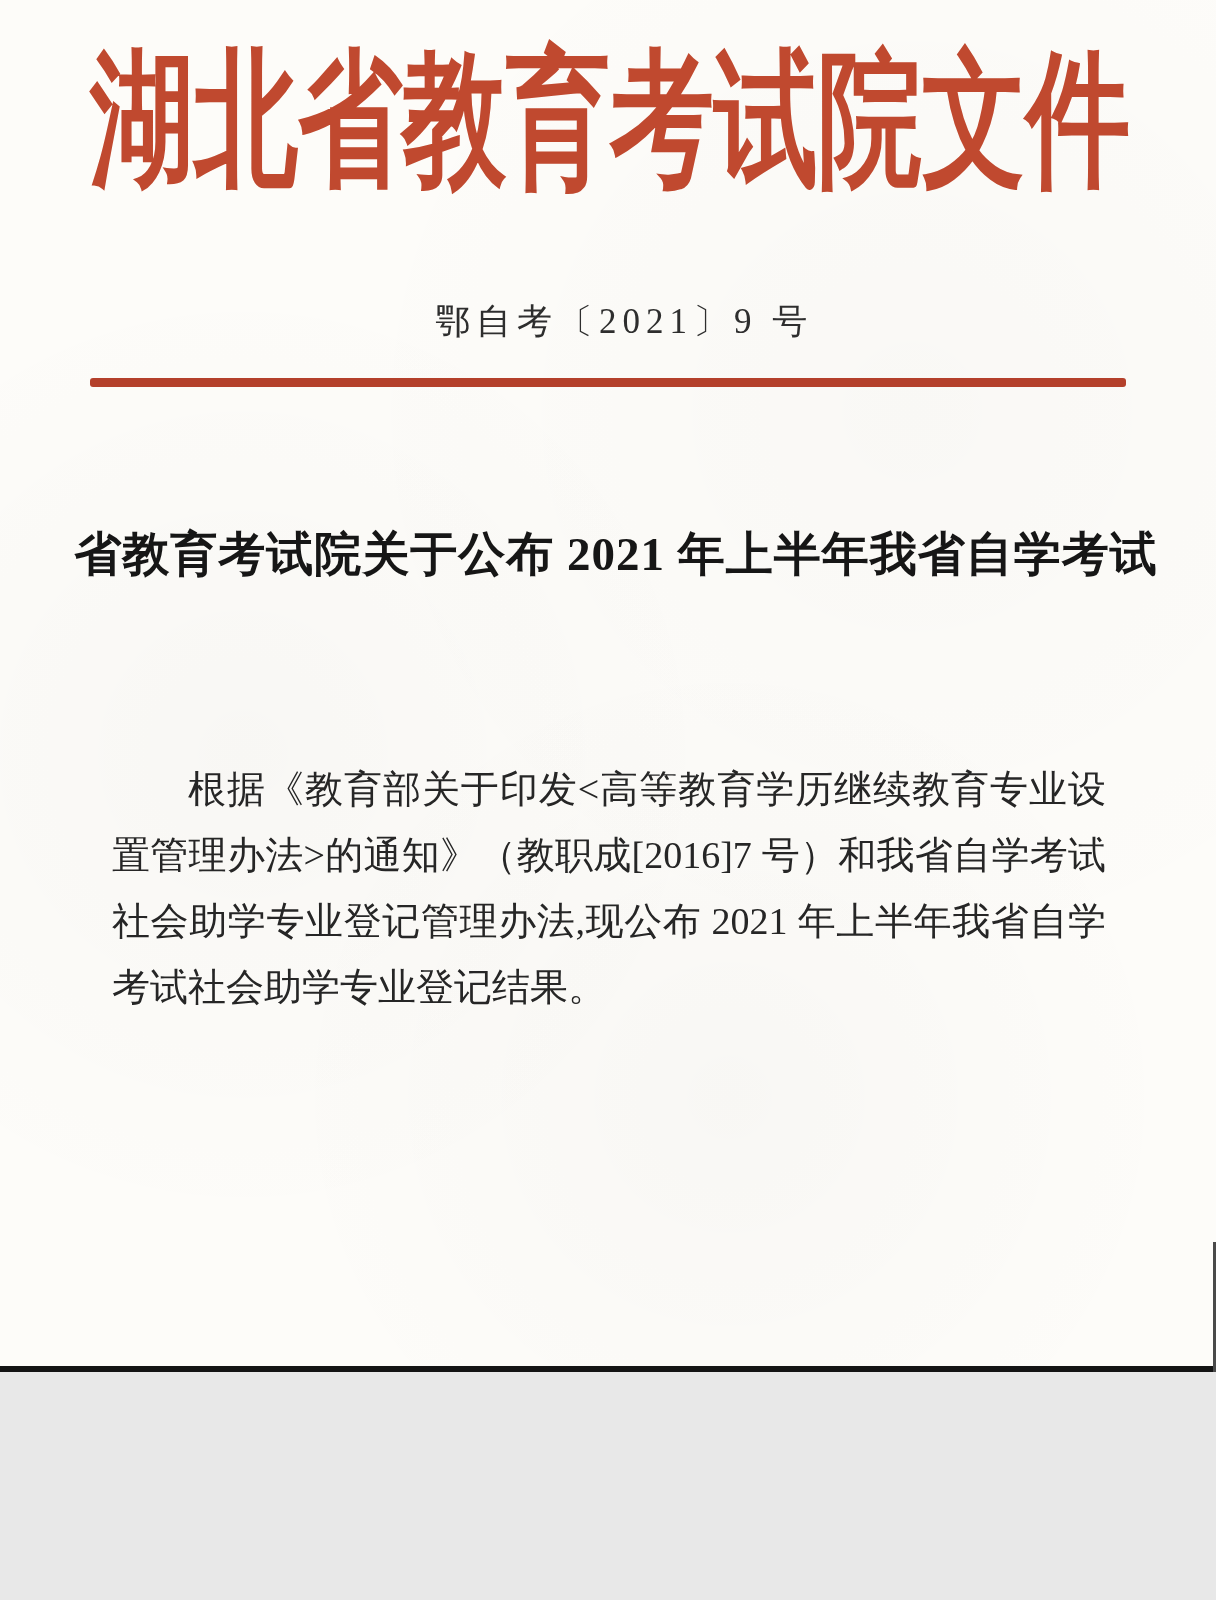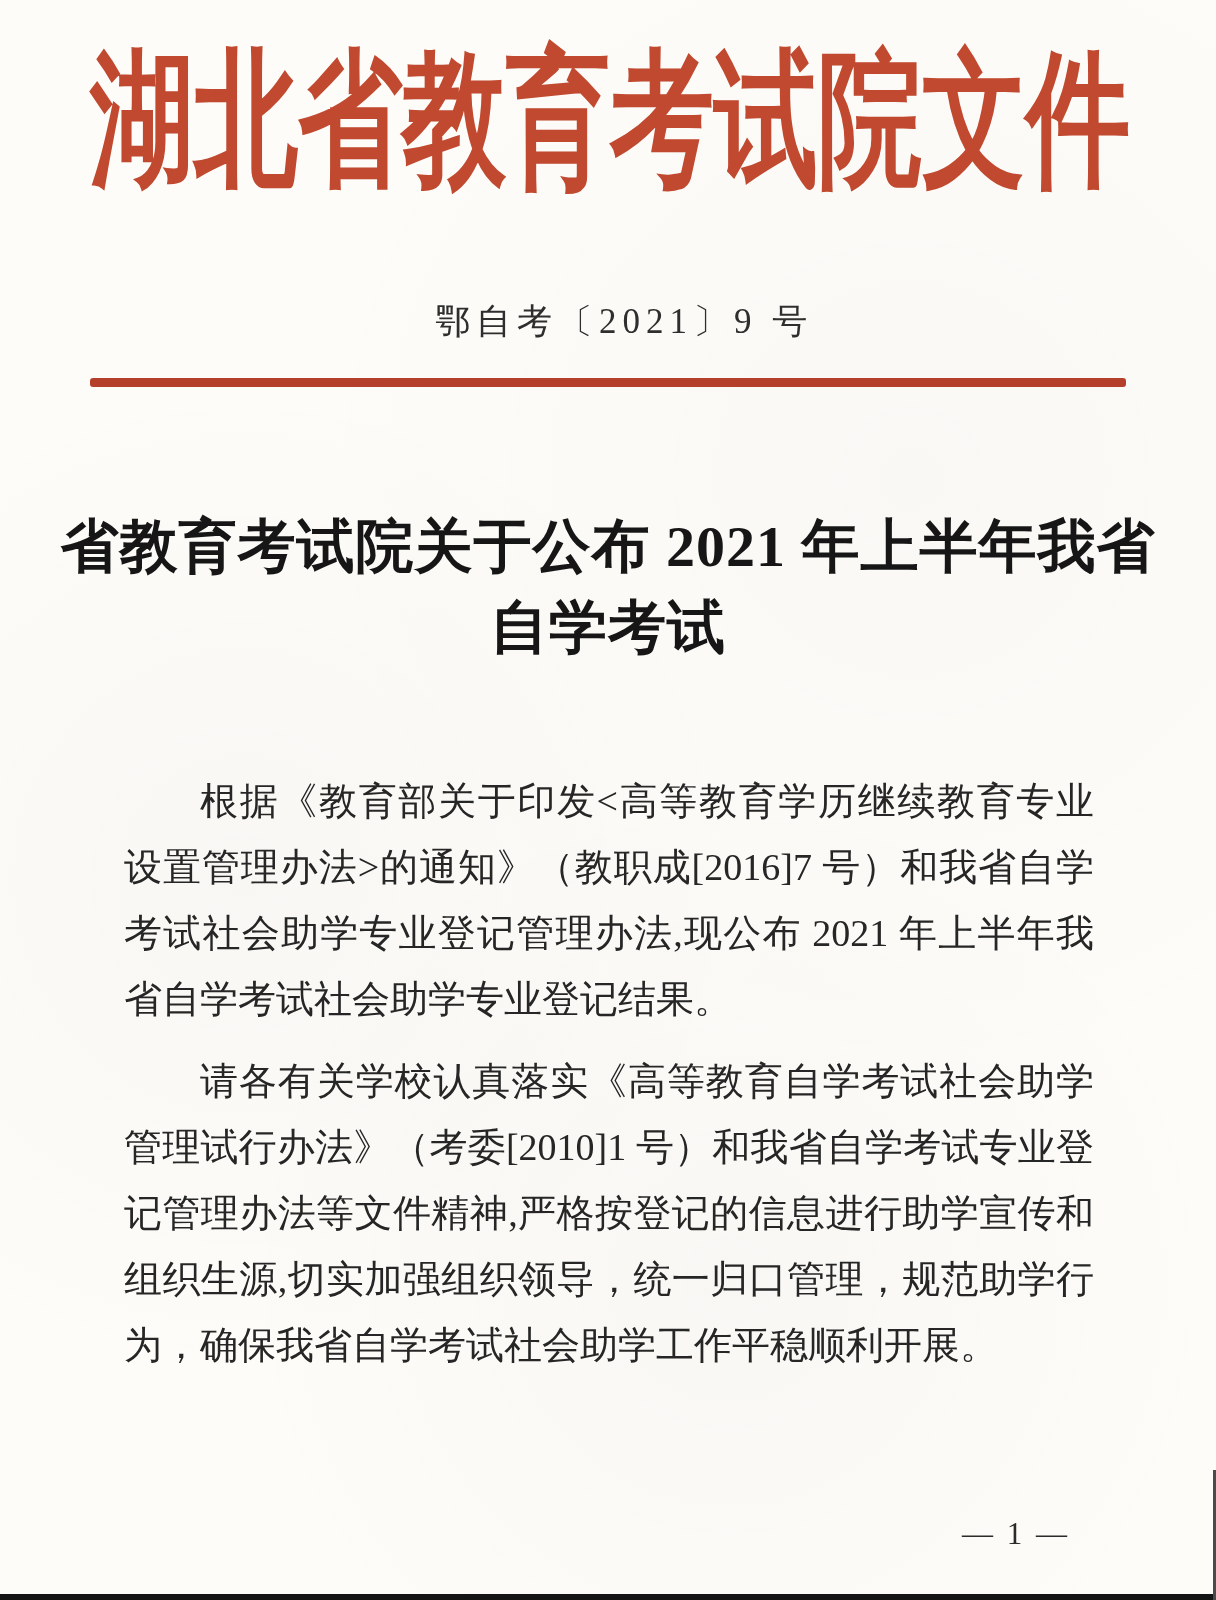--- a/index.html
+++ b/index.html
@@ -4,21 +4,21 @@
 <style>
   html, body {
     margin: 0;
     padding: 0;
     background: #e8e8e8;
     font-family: "Liberation Serif", "DejaVu Serif", serif;
   }
   .page {
     position: relative;
     width: 1216px;
-    height: 1600px;
+    height: 1372px;
     margin: 0 auto;
     background: var(--paper, #fdfcf9);
     overflow: hidden;
     color: var(--text_black, #272727);
   }
   
   .page::before {
     content: "";
     position: absolute;
     inset: 0;
@@ -62,43 +62,43 @@
     width: 1036px;
     height: 9px;
     background: var(--rule_red, #b4402b);
     border-radius: 3px;
   }
   .notice-title {
     position: absolute;
     top: 506px;
     left: 60px;
     width: 1096px;
-    margin: 0;
+    margin: 8px;
     text-align: center;
-    font-size: 58px;
+    font-size: 47px;
     line-height: 81px;
     font-weight: 700;
     color: #161616;
     letter-spacing: 1px;
   }
   .doc-body {
     position: absolute;
     top: 752px;
     left: 108px;
     width: 1002px;
     font-size: 38px;
     line-height: 66px;
     text-align: justify;
     color: #262626;
   }
   .salutation {
     margin: 0 0 13px 0;
   }
   .body-para {
-    margin: 16px;
+    margin: 4px;
     text-indent: 2em;
   }
   .page-number {
     position: absolute;
     top: 1516px;
     right: 146px;
     font-size: 31px;
     letter-spacing: 3px;
     color: #2b2b2b;
   }
@@ -129,21 +129,20 @@
   <div class="doc-number">鄂自考〔2021〕9 号</div>
 
   <div class="red-rule"></div>
 
   <h2 class="notice-title">
     <span>省教育考试院关于公布 2021 年上半年我省自学考试</span><br>
   </h2>
 
   <div class="doc-body">
     <p class="body-para">根据《教育部关于印发&lt;高等教育学历继续教育专业设置管理办法&gt;的通知》（教职成[2016]7 号）和我省自学考试社会助学专业登记管理办法,现公布 2021 年上半年我省自学考试社会助学专业登记结果。</p>
-    <p class="body-para">请各有关学校认真落实《高等教育自学考试社会助学管理试行办法》（考委[2010]1 号）和我省自学考试专业登记管理办法等文件精神,严格按登记的信息进行助学宣传和组织生源,切实加强组织领导，统一归口管理，规范助学行为，确保我省自学考试社会助学工作平稳顺利开展。</p>
   </div>
 
   <div class="page-number">— 1 —</div>
 
   <div class="scan-bottom-edge"></div>
   <div class="scan-right-edge"></div>
 
 </div>
 
 </body></html>

